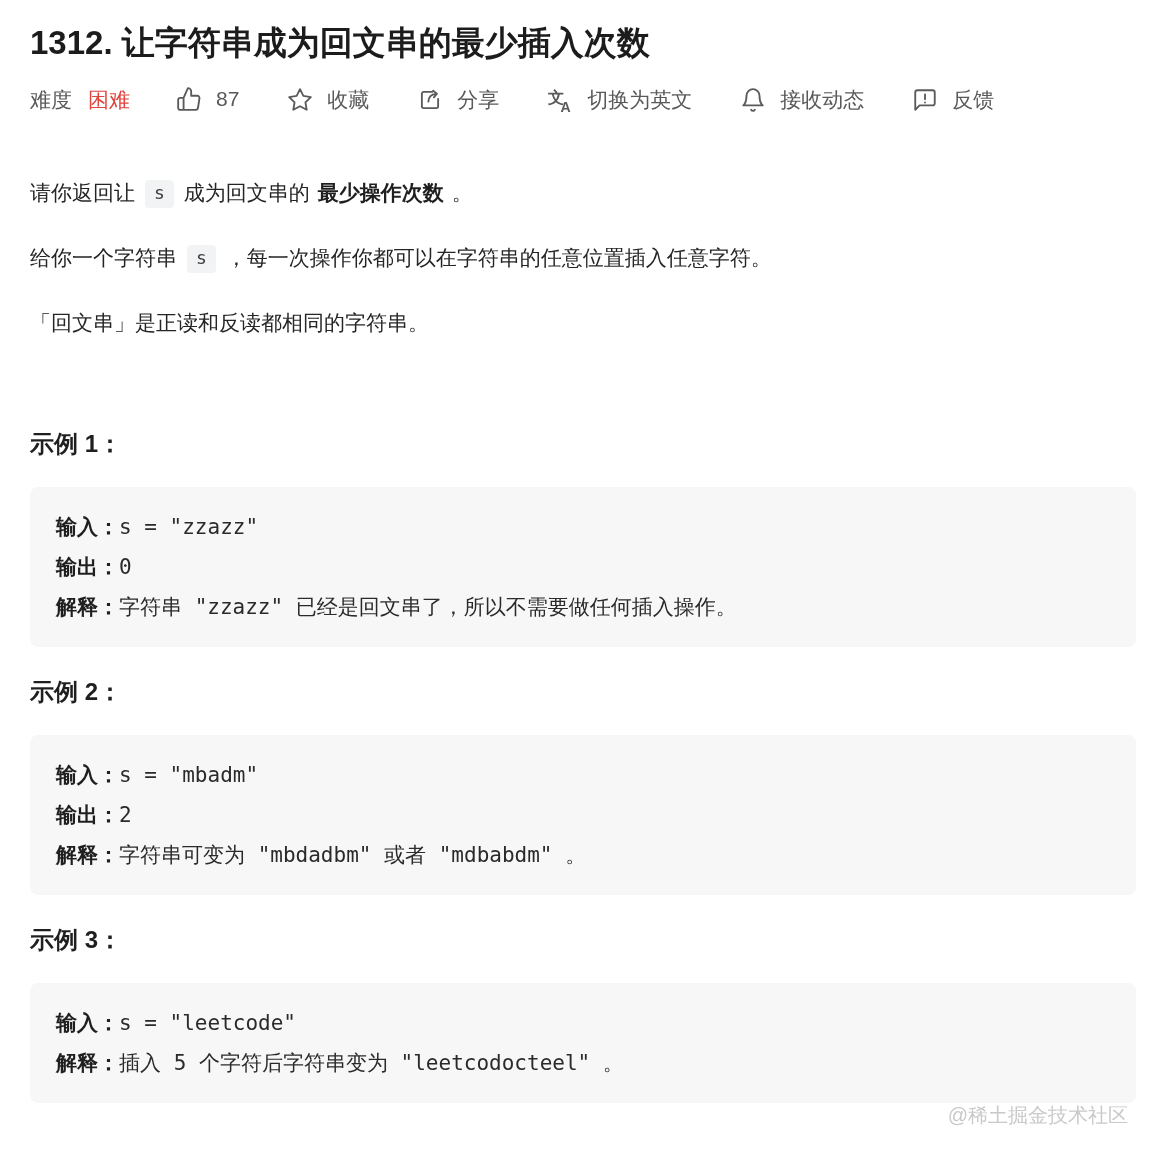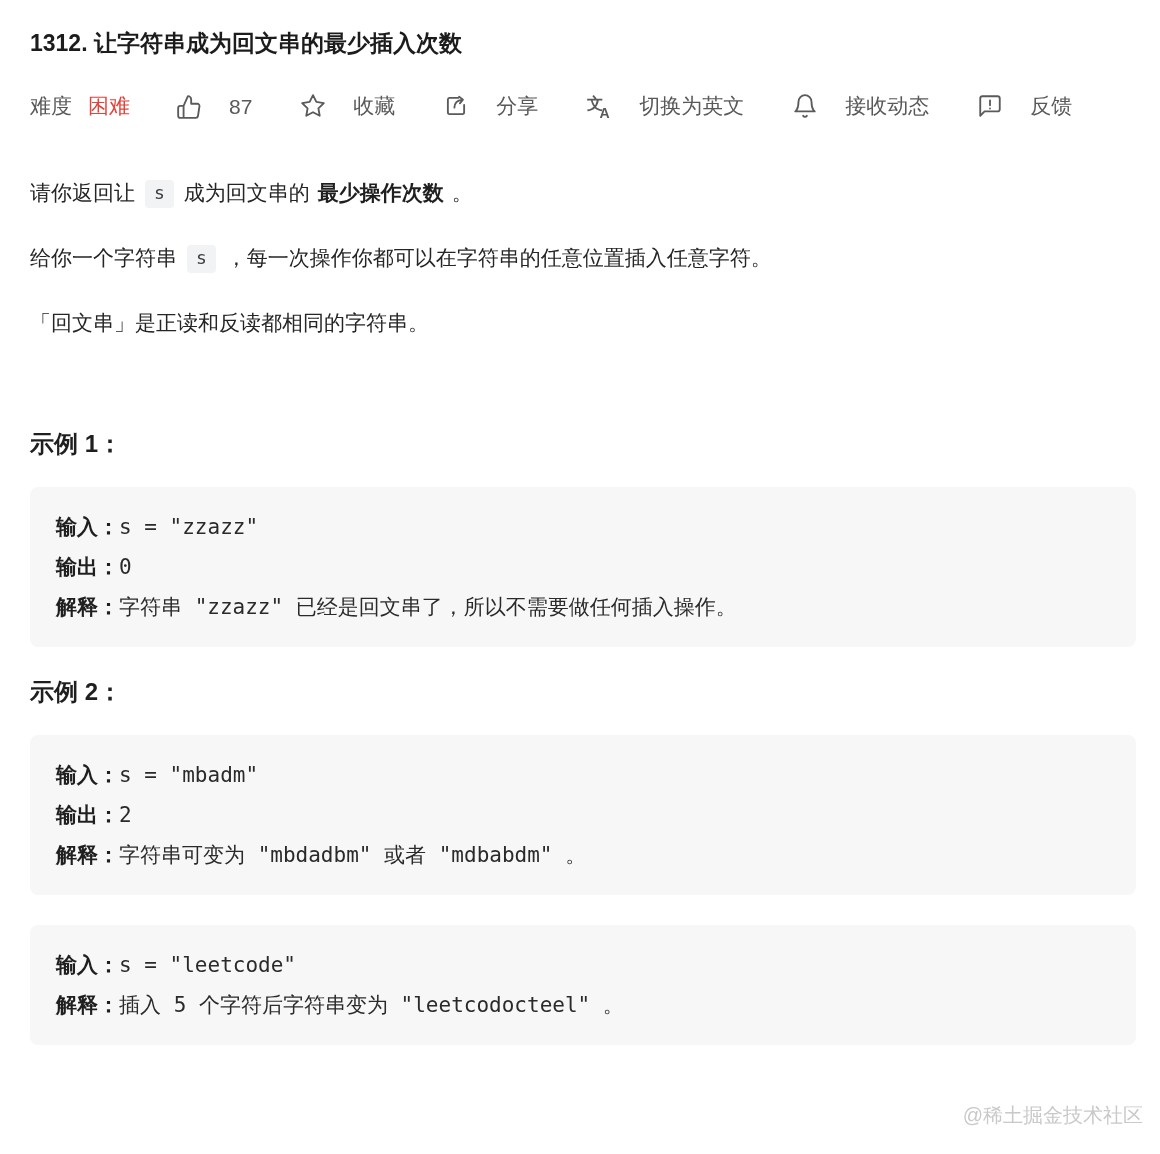--- a/index.html
+++ b/index.html
@@ -8,42 +8,42 @@
     height: 1154px;
     background: #ffffff;
     font-family: "Liberation Sans", sans-serif;
     color: #262626;
     position: relative;
     overflow: hidden;
   }
   .page { padding: 26px 24px 0 30px; }
 
   h1.title {
-    font-size: 23px;
+    font-size: 33px;
     font-weight: 700;
     color: #1c1c1c;
     line-height: 34px;
   }
 
   
   .meta {
     display: flex;
-    align-items: flex-end;
+    align-items: flex-start;
     margin-top: 26px;
     font-size: 21px;
     color: #595959;
     height: 34px;
   }
   .meta-diff { display: inline-flex; align-items: center; margin-right: 46px; }
   .diff-label { color: #595959; }
   .diff-value { color: #e0443c; margin-left: 16px; }
   button.meta-item {
     display: inline-flex;
     align-items: center;
-    gap: 27px;
+    gap: 14px;
     margin-right: 48px;
     background: none;
     border: none;
     font: inherit;
     color: #595959;
     cursor: pointer;
     padding: 0;
   }
   .icon { width: 26px; height: 26px; flex: 0 0 auto; }
   .icon path, .icon polygon, .icon line {
@@ -96,21 +96,21 @@
   }
   .code-line { line-height: 40px; white-space: pre-wrap; }
   .code-line b { font-weight: 700; color: #1f1f1f; }
   .mono {
     font-family: "DejaVu Sans Mono", monospace;
     color: #2a2a2a;
   }
 
   .watermark {
     position: absolute;
-    right: 17px;
+    right: 32px;
     bottom: 25px;
     font-size: 20px;
     color: #c9c9c9;
   }
 </style>
 </head>
 <body>
 
 <div class="page">
 
@@ -188,20 +188,21 @@
     <div class="code-line"><b>解释：</b><span class="mono">字符串 "zzazz" 已经是回文串了，所以不需要做任何插入操作。</span></div>
   </div>
 
   <h3 class="ex-h">示例 2：</h3>
   <div class="codeblock">
     <div class="code-line"><b>输入：</b><span class="mono">s = "mbadm"</span></div>
     <div class="code-line"><b>输出：</b><span class="mono">2</span></div>
     <div class="code-line"><b>解释：</b><span class="mono">字符串可变为 "mbdadbm" 或者 "mdbabdm" 。</span></div>
   </div>
 
+  <h3 class="ex-h">示例 3：</h3>
   <div class="codeblock">
     <div class="code-line"><b>输入：</b><span class="mono">s = "leetcode"</span></div>
     <div class="code-line"><b>解释：</b><span class="mono">插入 5 个字符后字符串变为 "leetcodocteel" 。</span></div>
   </div>
 
 </div>
 
 <div class="watermark">@稀土掘金技术社区</div>
 
 </body></html>

